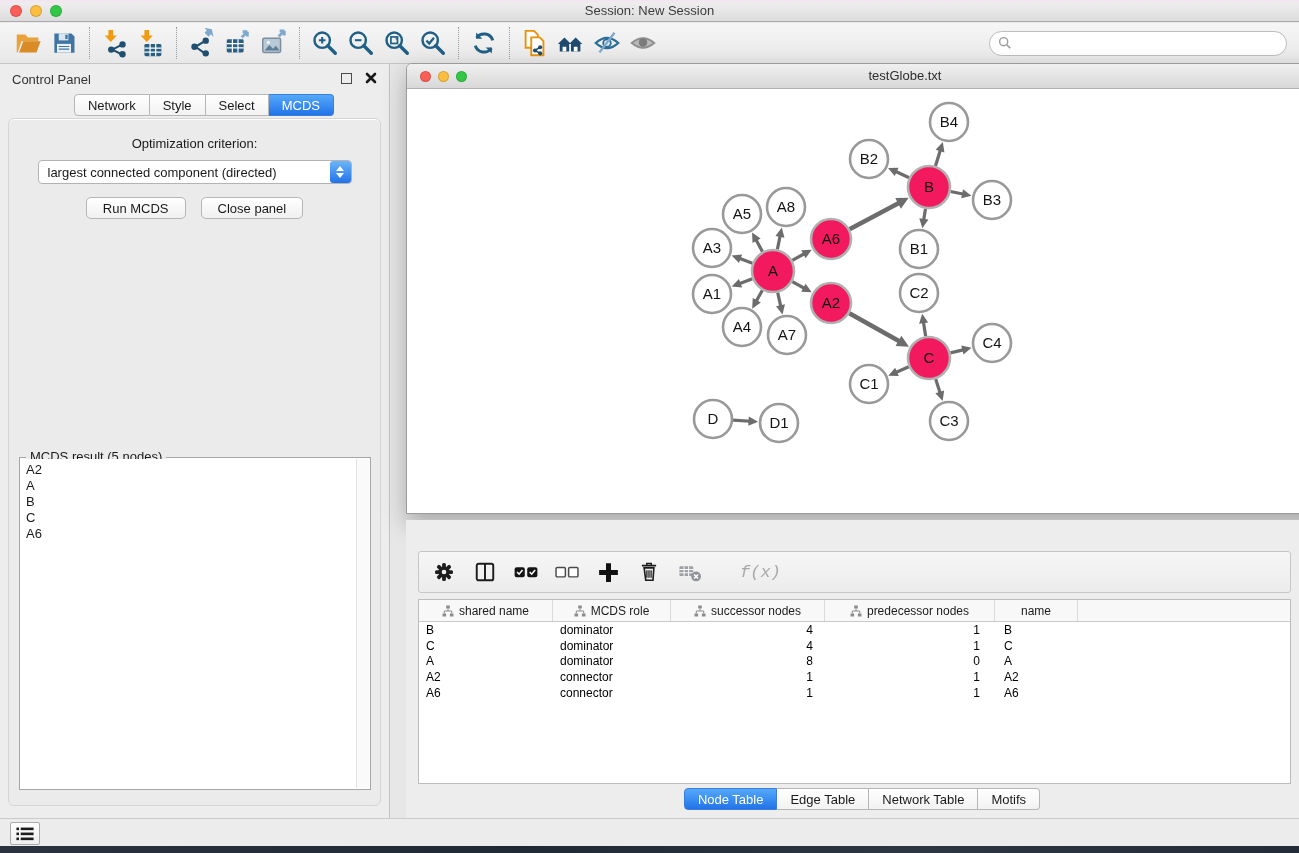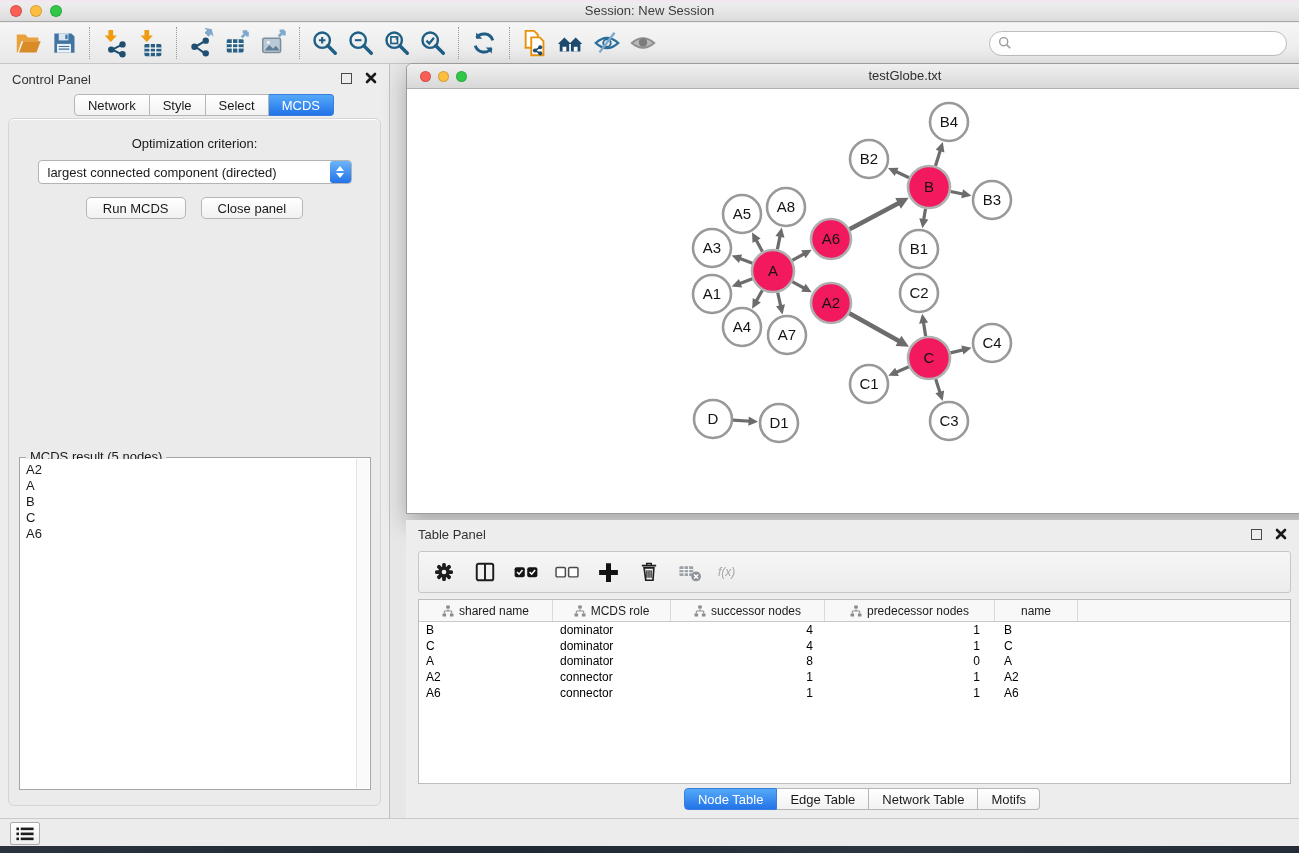--- a/index.html
+++ b/index.html
@@ -76,21 +76,21 @@
   .grip { position:absolute; right:1px; bottom:1px; width:14px; height:14px; }
 
   
   .table-panel { position:absolute; left:16px; right:0; top:456px; bottom:0; background:#EDEDED; }
   .tp-header { position:relative; height:28px; }
   .tp-title { position:absolute; left:12px; top:7px; font-size:13px; color:#333; }
   .tp-toolbar { position:absolute; left:12px; right:8px; top:31px; height:42px;
     background:linear-gradient(#F6F6F6,#ECECEC); border:1px solid #C6C6C6; border-radius:3px;
     display:flex; align-items:center; gap:11px; padding:0 10px; }
   .tpi { width:30px; height:30px; display:flex; align-items:center; justify-content:center; }
-  .fx-label { font-family:Liberation Sans, sans-serif; font-style:italic; font-size:12px; color:#A8A8A8; padding-left:2px; }
+  .fx-label { font-family:Liberation Mono, monospace; font-style:italic; font-size:17px; color:#A8A8A8; padding-left:2px;margin-left:22px; }
   .tp-table { position:absolute; left:12px; right:8px; top:79px; bottom:34px;
     background:#fff; border:1px solid #BDBDBD; overflow:hidden; }
   .tp-head { display:flex; height:22px; background:#F8F8F8; border-bottom:1px solid #C9C9C9; }
   .th { display:flex; align-items:center; justify-content:center; gap:5px; font-size:12px;
     color:#1b1b1b; border-right:1px solid #DADADA; cursor:default; }
   .th.filler { flex:1; border-right:none; }
   .tr { display:flex; height:15.7px; align-items:center; }
   .td { font-size:12px; color:#000; overflow:hidden; white-space:nowrap; }
   .tp-tabs { position:absolute; bottom:8px; left:0; right:0; display:flex; justify-content:center; }
 
@@ -444,29 +444,20 @@
               <text x="371" y="338" text-anchor="middle" font-size="15" font-family="&quot;Liberation Sans&quot;, sans-serif" fill="#141414">D1</text>
             </g>
           </svg>
       </div>
       <svg class="grip" viewBox="0 0 14 14">
           <path d="M13 3L3 13M13 7L7 13M13 11l-2 2" stroke="#ABABAB" stroke-width="1.2"></path>
         </svg>
     </div>
 
     <div class="table-panel">
-      <div class="tp-header">
-        <span class="tp-title">Table Panel</span>
-        <span class="panel-icons">
-          <span class="float-ic"></span>
-          <svg width="12" height="12" viewBox="0 0 12 12">
-              <path d="M2 2l8 8M10 2l-8 8" stroke="#1a1a1a" stroke-width="2.6" stroke-linecap="round"></path>
-            </svg>
-        </span>
-      </div>
       <div class="tp-toolbar">
         <span class="tpi">
           <svg width="24" height="24" viewBox="0 0 32 32">
               <g fill="#1d1d1d">
                 <rect x="13.5" y="4" width="5" height="24" rx="2"></rect>
                 <rect x="13.5" y="4" width="5" height="24" rx="2" transform="rotate(45 16 16)"></rect>
                 <rect x="13.5" y="4" width="5" height="24" rx="2" transform="rotate(90 16 16)"></rect>
                 <rect x="13.5" y="4" width="5" height="24" rx="2" transform="rotate(135 16 16)"></rect>
               </g>
               <circle cx="16" cy="16" r="7.5" fill="#1d1d1d"></circle>

